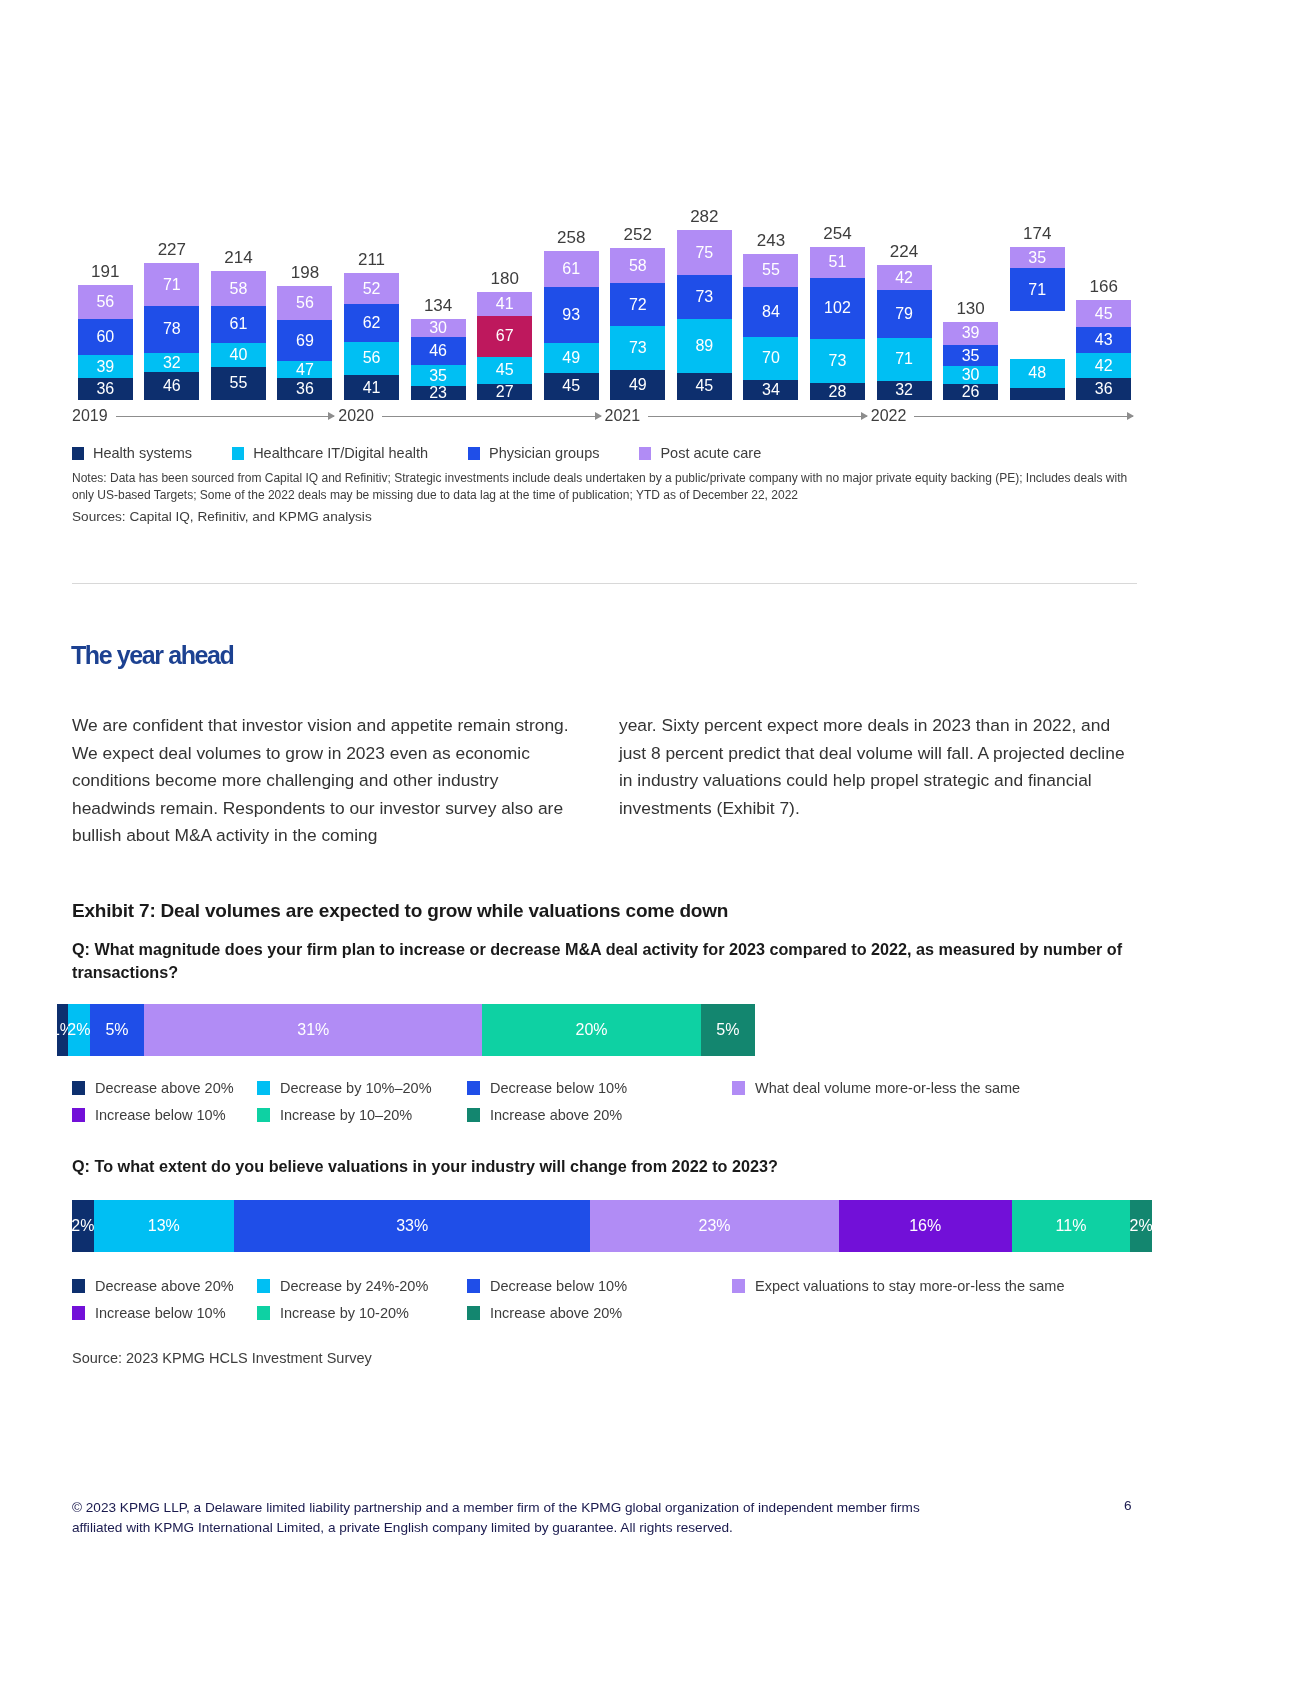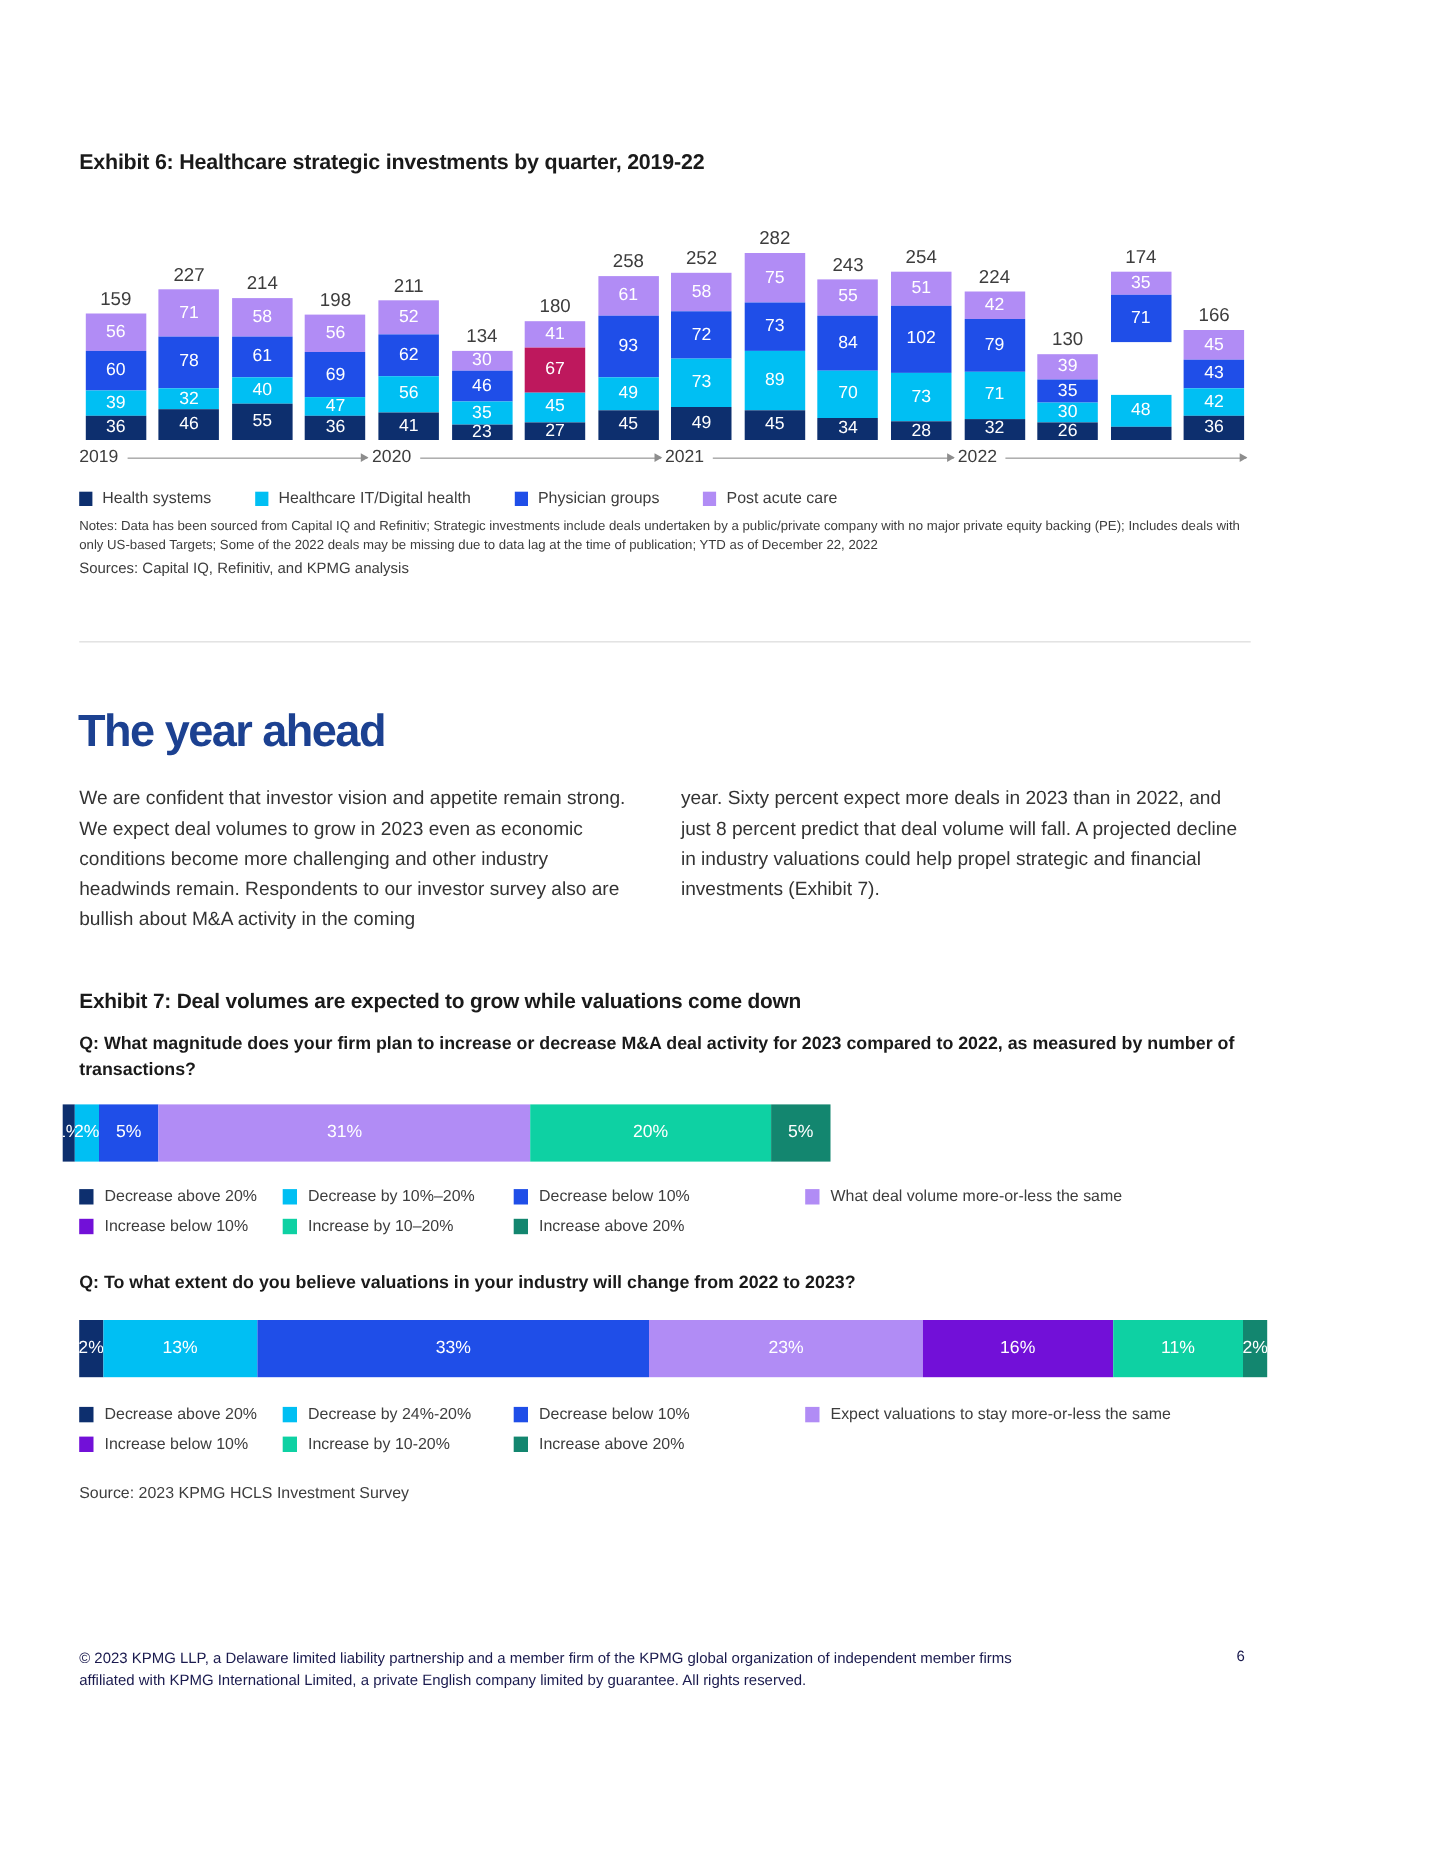--- a/index.html
+++ b/index.html
@@ -72,21 +72,21 @@
   }
 
   .divider {
     position:absolute; left:72px; top:583px; width:1065px; height:1px;
     background:#d8d8d8;
   }
 
   
   .section-head {
     position:absolute; left:71px; top:641px;
-    font-size:41px; font-weight:bold; color:#1c4191;
+    font-size:25px; font-weight:bold; color:#1c4191;
     letter-spacing:-1.4px;
     font-family:"Liberation Sans", sans-serif;
   }
   .col { position:absolute; font-size:17.4px; line-height:1.58; color:#333333; }
   .col-left { left:72px; top:712px; width:505px; }
   .col-right { left:619px; top:712px; width:520px; }
 
   
   .ex7-title {
     position:absolute; left:72px; top:900px;
@@ -131,26 +131,25 @@
   .pagenum {
     position:absolute; left:1124px; top:1498px;
     font-size:13.6px; color:#1a1a4e;
   }
 </style>
 </head>
 <body>
 
 <div class="page">
 
-  <div class="ex6-title">Exhibit 6: Healthcare strategic investments by quarter, 2019-22</div>
 
   <div class="chart6">
     <div class="bars" id="bars6">
         <div class="barslot">
-          <div class="bartotal">159</div>
+          <div class="bartotal">191</div>
           <div class="barstack">
             <div class="seg" style="background: rgb(177, 140, 245); height: 33.7589px;">56</div>
             <div class="seg" style="background: rgb(31, 78, 232); height: 36.1702px;">60</div>
             <div class="seg" style="background: rgb(0, 191, 243); height: 23.5106px;">39</div>
             <div class="seg" style="background: rgb(13, 47, 110); height: 21.7021px;">36</div>
           </div>
         </div>
         <div class="barslot">
           <div class="bartotal">227</div>
           <div class="barstack">

